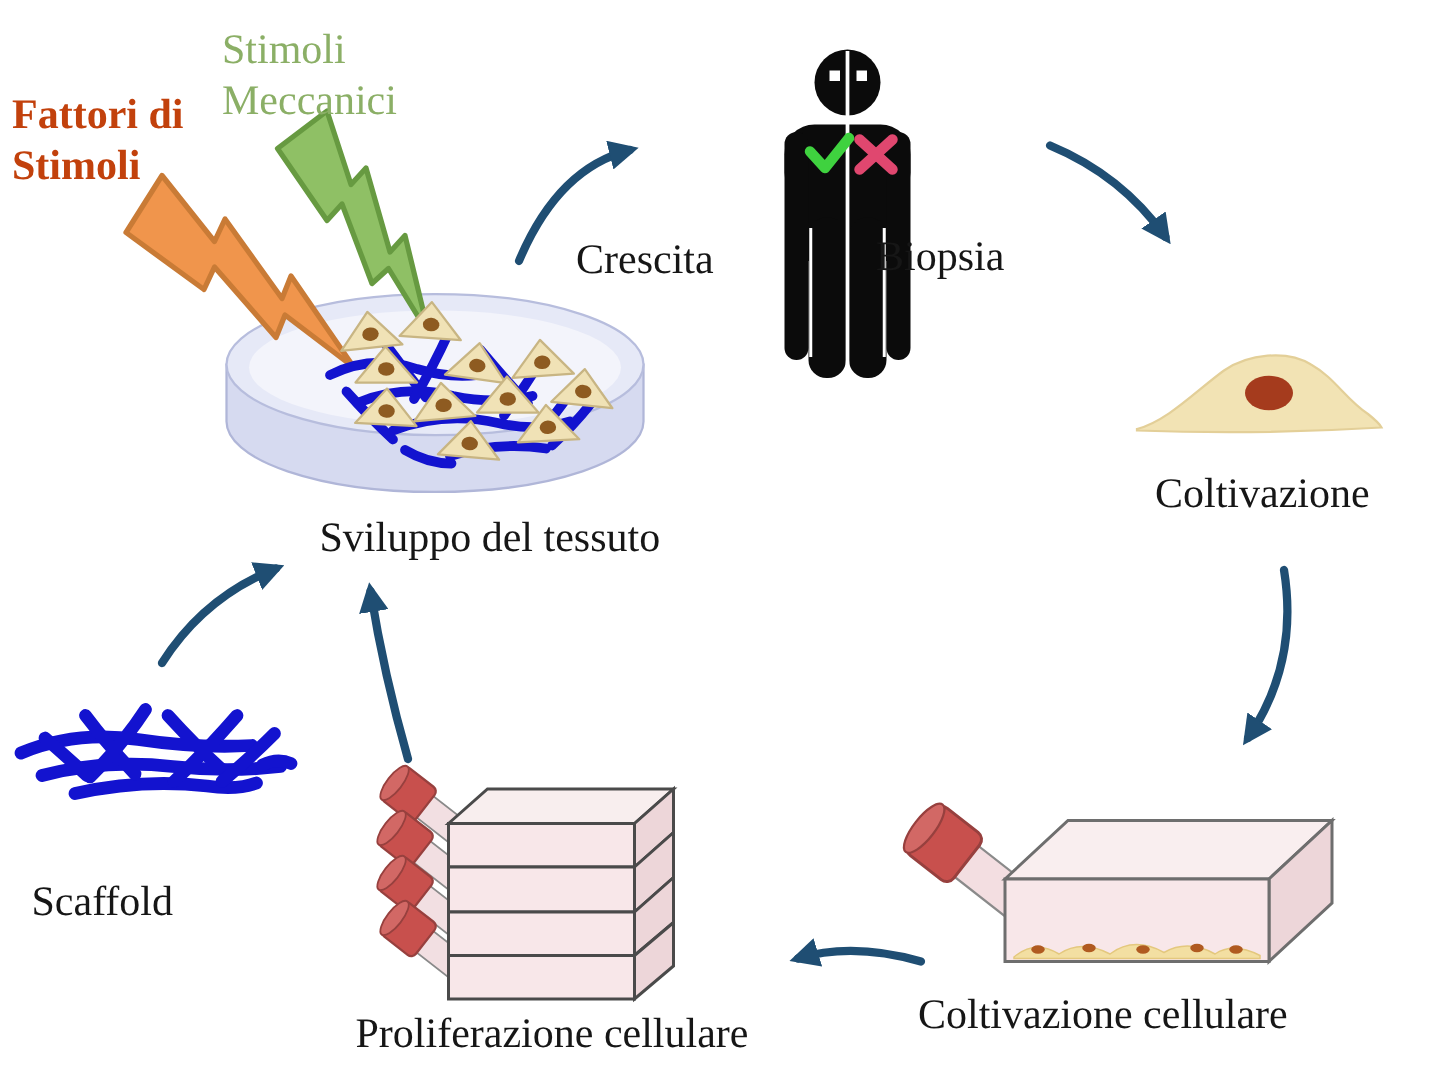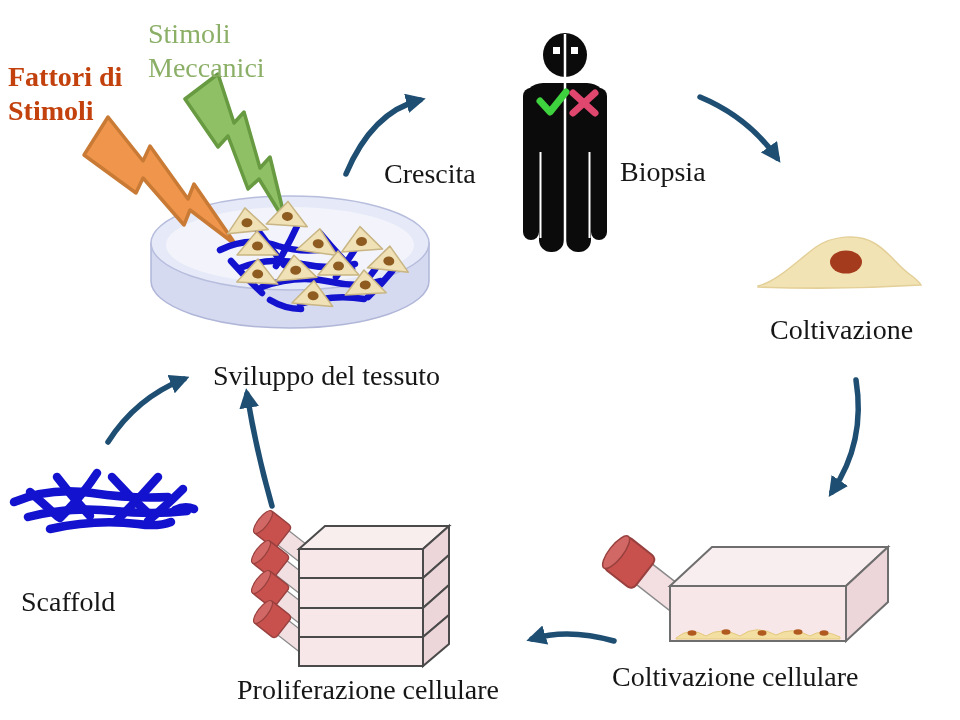--- a/index.html
+++ b/index.html
@@ -5,23 +5,23 @@
   html,body{margin:0;padding:0;background:#ffffff;}
   #canvas{
     position:relative;width:960px;height:720px;background:#ffffff;overflow:hidden;
     font-family:"Liberation Serif", serif;
   }
   #scene{position:absolute;left:0;top:0;}
   .lbl{position:absolute;color:#161616;font-size:28px;line-height:33px;white-space:nowrap;}
   .lbl .line{display:block;}
   .lbl-growth{left:8px;top:60px;color:#c2410c;font-weight:bold;font-size:28px;line-height:34px;}
   .lbl-stimuli{left:148px;top:17px;color:#8BAF66;font-weight:normal;font-size:28px;line-height:34px;}
-  .lbl-sviluppo{left:213px;top:359px;}
+  .lbl-sviluppo{left:213px;top:342px;}
   .lbl-trapianto{left:384px;top:157px;}
-  .lbl-biopsia{left:620px;top:155px;}
+  .lbl-biopsia{left:584px;top:155px;}
   .lbl-separazione{left:770px;top:313px;line-height:34px;}
   .lbl-coltivazione{left:612px;top:660px;}
   .lbl-proliferazione{left:237px;top:673px;}
   .lbl-scaffold{left:21px;top:585px;}
 </style>
 </head>
 <body>
 
 <div id="canvas">
 

